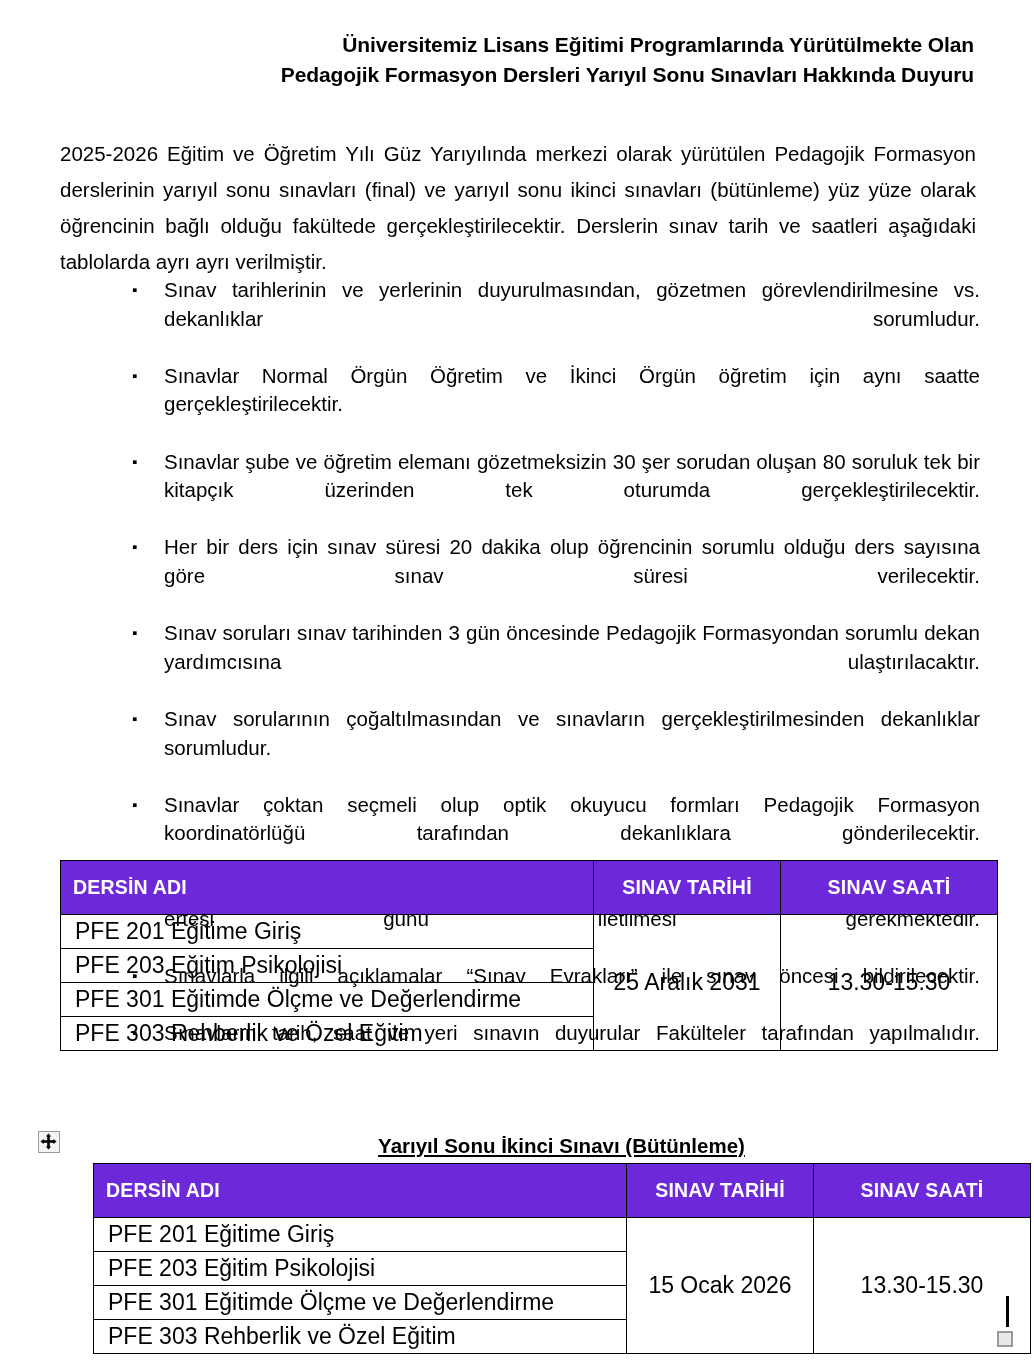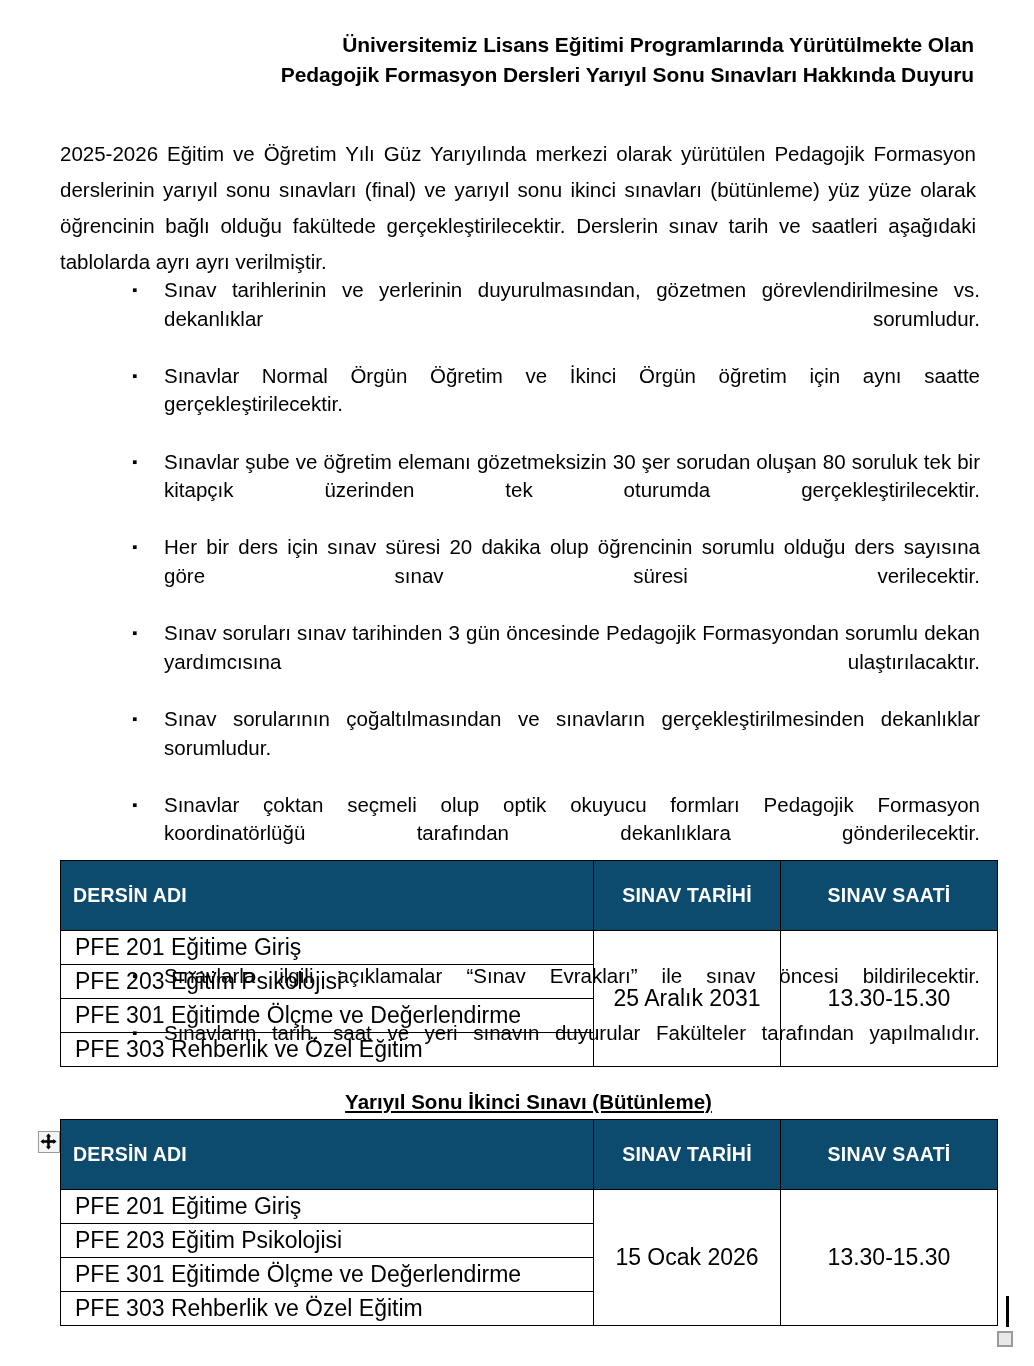--- a/index.html
+++ b/index.html
@@ -100,27 +100,27 @@
     border-collapse: collapse;
     width: 937px;
     table-layout: fixed;
     font-size: 19.5px;
   }
   table.exam-table col.c-name  { width: 533px; }
   table.exam-table col.c-date  { width: 187px; }
   table.exam-table col.c-time  { width: 217px; }
 
   table.exam-table th {
-    background: #0c4a6e;
+    background: #6d28d9;
     color: #ffffff;
     font-weight: bold;
     font-size: 19.5px;
     height: 37px;
     border: 1.6px solid #000000;
-    padding: 16px 10px;
+    padding: 8px 10px;
     letter-spacing: 0.2px;
   }
   table.exam-table th.th-name { text-align: left; padding-left: 12px; }
   table.exam-table th.th-date,
   table.exam-table th.th-time { text-align: center; }
 
   table.exam-table td {
     border: 1.6px solid #000000;
     height: 33px;
     padding: 0 10px;
@@ -247,21 +247,21 @@
         <tr>
           <td class="td-name">PFE 301 Eğitimde Ölçme ve Değerlendirme</td>
         </tr>
         <tr>
           <td class="td-name">PFE 303 Rehberlik ve Özel Eğitim</td>
         </tr>
       </tbody>
     </table>
   </div>
 
-  <div class="table-block" style="top: 1089px;">
+  <div class="table-block" style="top: 1133px; margin-left: 33px;">
     <div class="table-caption">Yarıyıl Sonu İkinci Sınavı (Bütünleme)</div>
     <table class="exam-table">
       <colgroup>
         <col class="c-name">
           <col class="c-date">
           <col class="c-time">
       </colgroup>
       <thead>
         <tr>
           <th class="th-name">DERSİN ADI</th>

